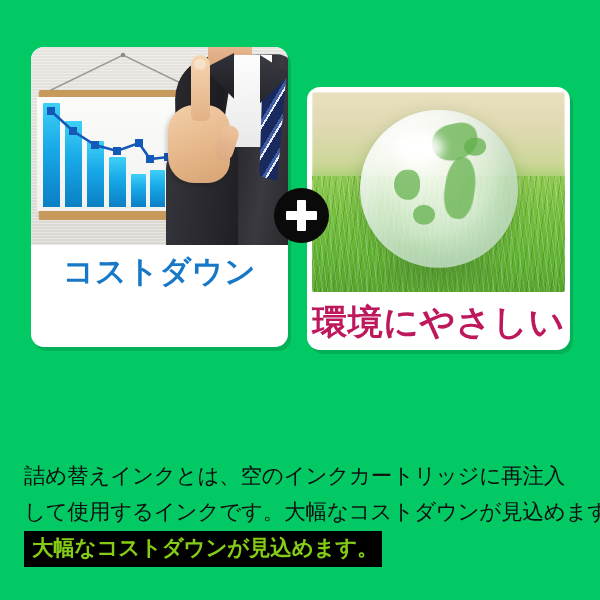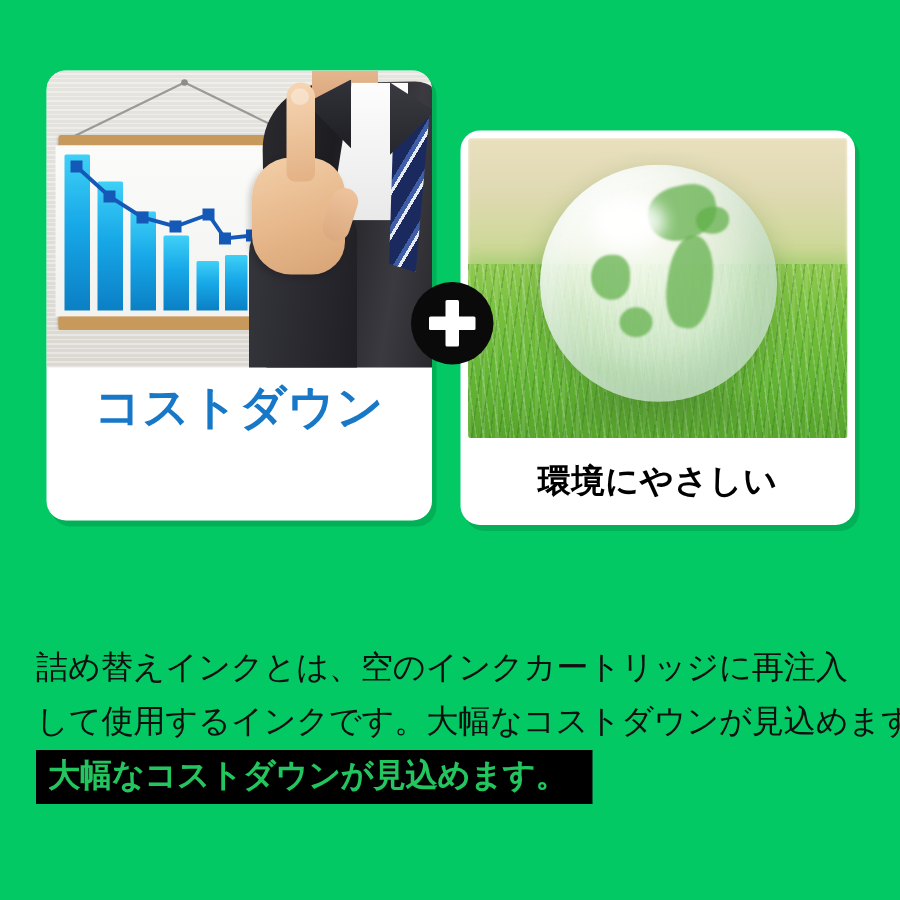--- a/index.html
+++ b/index.html
@@ -21,21 +21,21 @@
 
   .photo{position:relative;width:100%;overflow:hidden;}
   #card-cost .photo{height:198px;}
   #card-eco  .photo{height:205px;margin:5px 0 0 0;height:200px;width:calc(100% - 10px);margin-left:5px;border-radius:2px;}
 
   .card-label{
     display:flex;align-items:center;justify-content:center;
     font-weight:bold;letter-spacing:0.5px;line-height:1;
   }
   #label-cost{height:52px;font-size:31px;color:#1878c8;}
-  #label-eco {height:58px;font-size:22px;color:#000000;border-radius:11px;}
+  #label-eco {height:58px;font-size:35px;color:#be185d;border-radius:11px;}
 
   
   .ph-wall{position:absolute;inset:0;background:
       linear-gradient(180deg,#e9e7e2 0%,#e3e1dc 55%,#dedbd5 100%);}
   .ph-wall:after{content:"";position:absolute;inset:0;
       background:repeating-linear-gradient(0deg,rgba(255,255,255,.45) 0 1px,rgba(0,0,0,.02) 1px 3px);
       opacity:.7;}
   .board-wire{position:absolute;left:14px;top:4px;width:155px;height:42px;}
   .board-frame{position:absolute;left:8px;top:43px;width:178px;height:128px;
       background:#c79a5c;border-radius:2px;box-shadow:0 1px 2px rgba(0,0,0,.25);}
@@ -115,25 +115,25 @@
   #plus-badge{position:absolute;left:274px;top:188px;width:55px;height:55px;border-radius:50%;
       background:#0a0a0a;display:flex;align-items:center;justify-content:center;z-index:9;}
   #plus-badge .v{position:absolute;width:9px;height:31px;background:#fff;border-radius:1px;}
   #plus-badge .h{position:absolute;width:31px;height:9px;background:#fff;border-radius:1px;}
 
   
   #heading{position:absolute;left:0;top:396px;width:600px;text-align:center;
       font-size:28px;font-weight:bold;color:#101010;letter-spacing:.5px;
       display:flex;align-items:center;justify-content:center;gap:13px;}
   .rule{display:inline-block;width:32px;height:3px;background:#111;}
-  #body-text{position:absolute;left:24px;top:427px;width:560px;
+  #body-text{position:absolute;left:24px;top:458px;width:560px;
       font-size:21.5px;line-height:36px;color:#101010;letter-spacing:-0.2px;}
   .bl{display:block;white-space:nowrap;}
-  .hl{display:inline-block;background:#000;color:#22c55e;font-weight:bold;
-      padding:1px 17px 3px 8px;line-height:32px;}
+  .hl{display:inline-block;background:#000;color:#84cc16;font-weight:bold;
+      padding:1px 4px 3px 8px;line-height:32px;}
 </style>
 </head>
 <body>
 
 <div id="root">
 
   <div class="card" id="card-cost">
     <div class="photo">
       <div class="ph-wall"></div>
 

